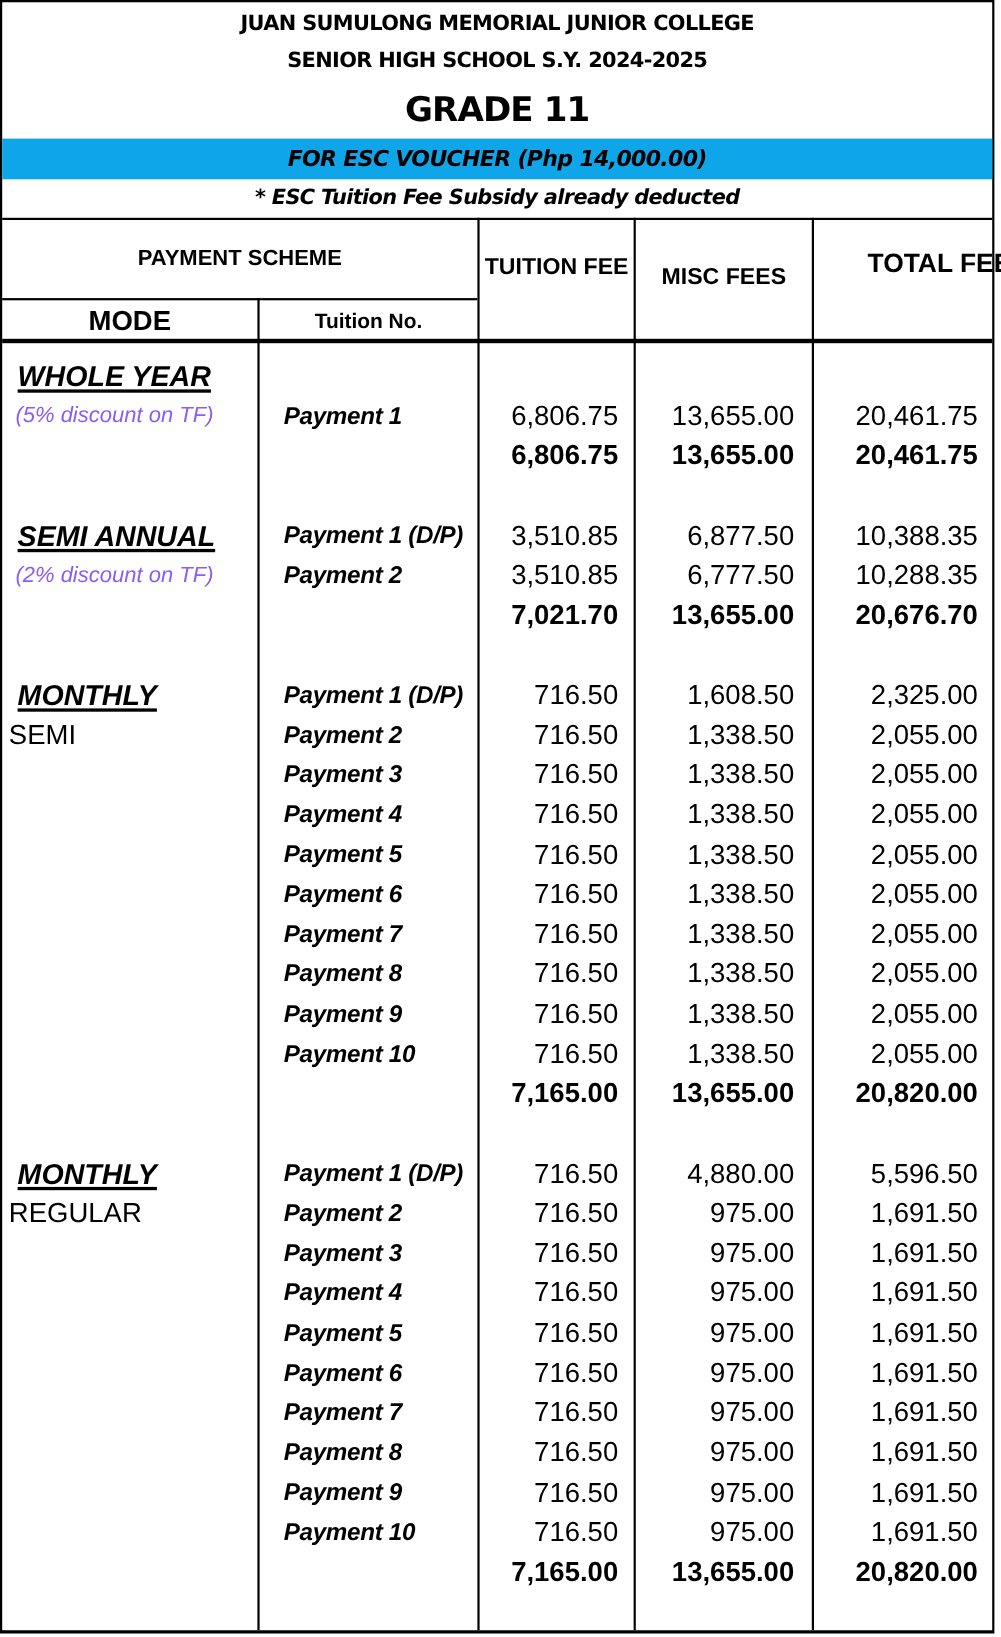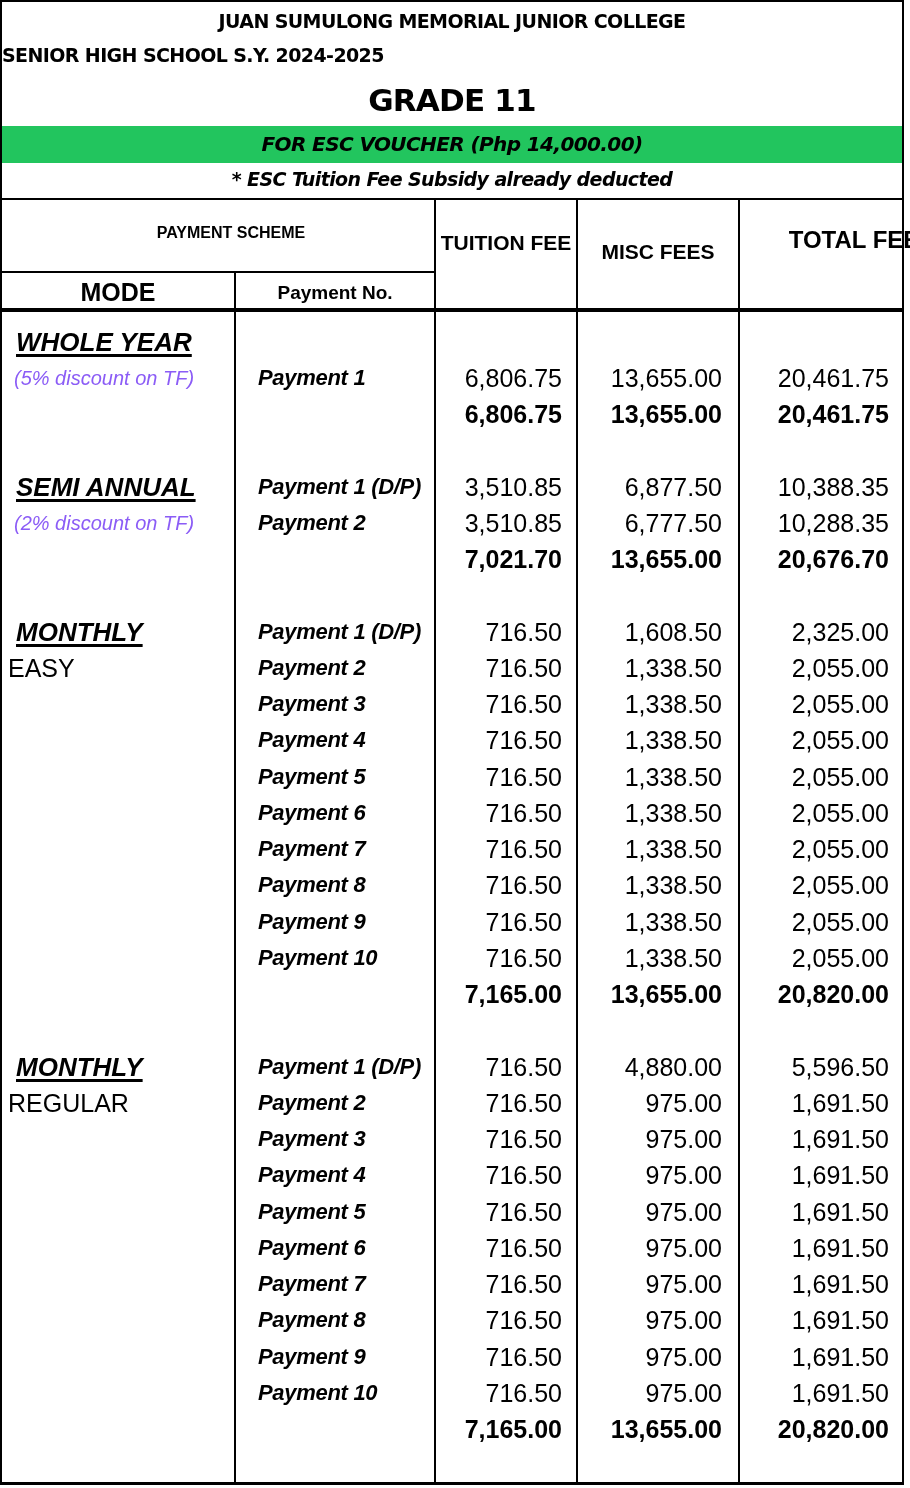--- a/index.html
+++ b/index.html
@@ -3,33 +3,33 @@
 <meta charset="utf-8">
 <style>
   html, body { margin: 0; padding: 0; background: #ffffff; }
   body { width: 910px; height: 1488px; position: relative; overflow: hidden; font-family: "Liberation Sans", sans-serif; color: #000; }
 
   .sheet { position: absolute; left: 0; top: 0; width: 900px; height: 1480px; border: 2px solid #000; border-bottom-width: 3px; box-sizing: content-box; }
 
   
   .title-block { position: absolute; left: 0; top: 0; width: 900px; height: 197px; }
   .t1 { position: absolute; left: 0; width: 900px; top: 8px; text-align: center; font-family: "DejaVu Sans", sans-serif; font-weight: bold; font-size: 19px; letter-spacing: -0.6px; }
-  .t2 { position: absolute; left: 0; width: 900px; top: 42px; text-align: left; font-family: "DejaVu Sans", sans-serif; font-weight: bold; font-size: 19px; letter-spacing: -0.6px; }
+  .t2 { position: absolute; left: 0; width: 900px; top: 42px; text-align: center; font-family: "DejaVu Sans", sans-serif; font-weight: bold; font-size: 19px; letter-spacing: -0.6px; }
   .t3 { position: absolute; left: 0; width: 900px; top: 80px; text-align: center; font-family: "DejaVu Sans", sans-serif; font-weight: bold; font-size: 31px; letter-spacing: -0.8px; }
-  .voucher-band { position: absolute; left: 0; top: 124px; width: 900px; height: 37px; background: #22c55e; }
+  .voucher-band { position: absolute; left: 0; top: 124px; width: 900px; height: 37px; background: #0ea5e9; }
   .t4 { position: absolute; left: 0; width: 900px; top: 6px; text-align: center; font-family: "DejaVu Sans", sans-serif; font-weight: bold; font-style: italic; font-size: 20px; letter-spacing: -0.6px; }
   .t5 { position: absolute; left: 0; width: 900px; top: 166px; text-align: center; font-family: "DejaVu Sans", sans-serif; font-weight: bold; font-style: italic; font-size: 19px; letter-spacing: -0.6px; }
   .hline { position: absolute; left: 0; width: 900px; background: #000; }
 
   
   .vline { position: absolute; width: 2px; background: #000; }
 
   
   .hdr { position: absolute; font-weight: bold; text-align: center; }
-  .hdr-scheme { left: 0; width: 432px; top: 222px; font-size: 16px; margin-left: 13px; }
+  .hdr-scheme { left: 0; width: 432px; top: 222px; font-size: 20px; }
   .hdr-tuition { left: 434px; width: 140px; top: 226px; font-size: 21px; line-height: 30px; }
   .hdr-misc { left: 576px; width: 160px; top: 238px; font-size: 21px; }
   .hdr-total { left: 738px; width: 164px; top: 222px; font-size: 24px; line-height: 32px; padding-left: 40px; }
   .hdr-mode { left: 0; width: 232px; top: 276px; font-size: 25px; }
   .hdr-payno { left: 234px; width: 198px; top: 280px; font-size: 19px; }
 
   
   .row { position: absolute; left: 0; width: 900px; height: 36px; }
   .cell { position: absolute; top: 0; height: 36px; line-height: 36px; font-size: 25px; white-space: nowrap; }
   .c-mode { left: 14px; }
@@ -64,21 +64,21 @@
   <div class="vline" style="left:232px;top:269px;height:1211px;"></div>
   <div class="vline" style="left:432px;top:196px;height:1284px;"></div>
   <div class="vline" style="left:574px;top:196px;height:1284px;"></div>
   <div class="vline" style="left:736px;top:196px;height:1284px;"></div>
 
   <div class="hdr hdr-scheme">PAYMENT SCHEME</div>
   <div class="hdr hdr-tuition">TUITION FEE</div>
   <div class="hdr hdr-misc">MISC FEES</div>
   <div class="hdr hdr-total">TOTAL FEES</div>
   <div class="hdr hdr-mode">MODE</div>
-  <div class="hdr hdr-payno">Payment No.</div>
+  <div class="hdr hdr-payno">Tuition No.</div>
 
   <div class="row" style="top:322px;">
     <div class="cell c-mode mode-title">WHOLE YEAR</div>
   </div>
   <div class="row" style="top:358px;">
     <div class="cell c-mode mode-note">(5% discount on TF)</div>
     <div class="cell c-pay">Payment 1</div>
     <div class="cell c-tf">6,806.75</div>
     <div class="cell c-misc">13,655.00</div>
     <div class="cell c-total">20,461.75</div>
@@ -110,21 +110,21 @@
   </div>
 
   <div class="row" style="top:612px;">
     <div class="cell c-mode mode-title">MONTHLY </div>
     <div class="cell c-pay">Payment 1 (D/P)</div>
     <div class="cell c-tf">716.50</div>
     <div class="cell c-misc">1,608.50</div>
     <div class="cell c-total">2,325.00</div>
   </div>
   <div class="row" style="top:648px;">
-    <div class="cell c-mode mode-sub">EASY</div>
+    <div class="cell c-mode mode-sub">SEMI</div>
     <div class="cell c-pay">Payment 2</div>
     <div class="cell c-tf">716.50</div>
     <div class="cell c-misc">1,338.50</div>
     <div class="cell c-total">2,055.00</div>
   </div>
   <div class="row" style="top:684px;">
     <div class="cell c-pay">Payment 3</div>
     <div class="cell c-tf">716.50</div>
     <div class="cell c-misc">1,338.50</div>
     <div class="cell c-total">2,055.00</div>

